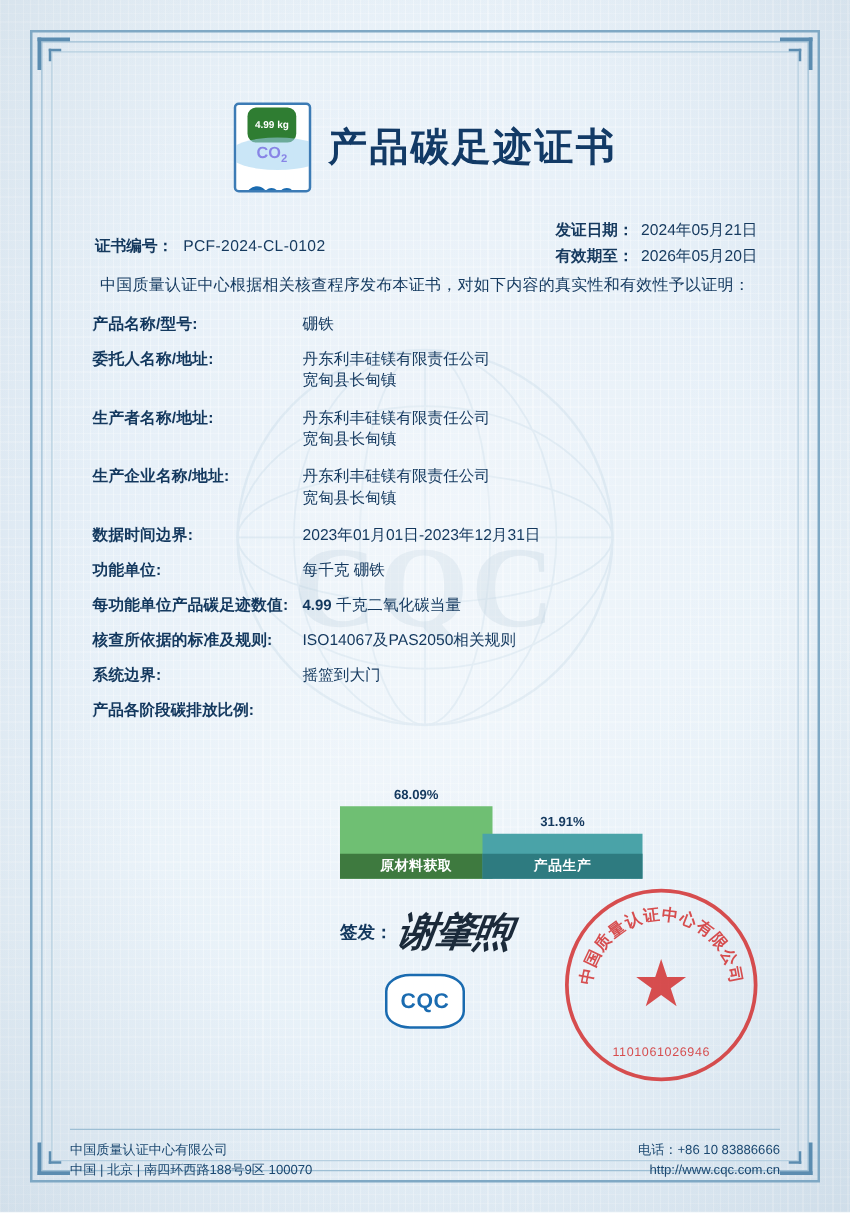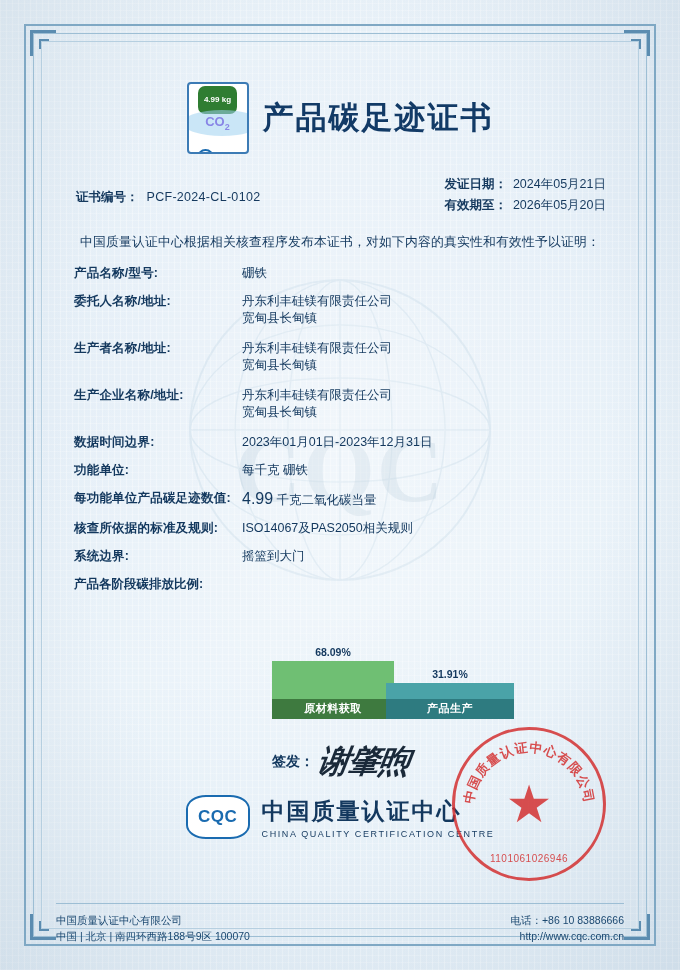--- a/index.html
+++ b/index.html
@@ -200,21 +200,21 @@
     letter-spacing: 0.3px;
   }
   .meta-right div {
     margin-bottom: 4px;
     white-space: nowrap;
   }
   .meta-right .lbl { font-weight: bold; }
   .meta-right .val { margin-left: 6px; }
 
   .statement {
-    margin-top: 16px;
+    margin-top: 2px;
     font-size: 12.8px;
     color: #13385e;
     text-align: center;
     letter-spacing: 0.2px;
   }
 
   
   .fields {
     margin-top: 14px;
     padding: 0 8px 0 18px;
@@ -231,22 +231,22 @@
     flex: 0 0 168px;
     font-weight: bold;
     letter-spacing: 0.2px;
   }
   .field .val {
     flex: 1;
     line-height: 17px;
   }
   .field .val .l2 { display: block; }
   .field .val .strong {
-    font-weight: normal;
-    font-size: 16px;
+    font-weight: bold;
+    font-size: 12px;
   }
   .field.tall { margin-bottom: 13px; }
 
   
   .chart-label {
     margin-top: 2px;
     padding-left: 18px;
     font-size: 12.5px;
     font-weight: bold;
     color: #13385e;
@@ -553,24 +553,20 @@
             <textPath href="#sealArc" startOffset="50%" text-anchor="middle">中国质量认证中心有限公司</textPath>
           </text>
         </svg>
         <div class="star">★</div>
         <div class="seal-num">1101061026946</div>
       </div>
     </div>
 
     <div class="org">
       <div class="org-mark">CQC</div>
-      <div class="org-names">
-        <div class="cn">中国质量认证中心</div>
-        <div class="en">CHINA QUALITY CERTIFICATION CENTRE</div>
-      </div>
     </div>
 
   </div>
 
   <div class="footer">
     <div class="left">
       <div>中国质量认证中心有限公司</div>
       <div>中国 | 北京 | 南四环西路188号9区  100070</div>
     </div>
     <div class="right">

